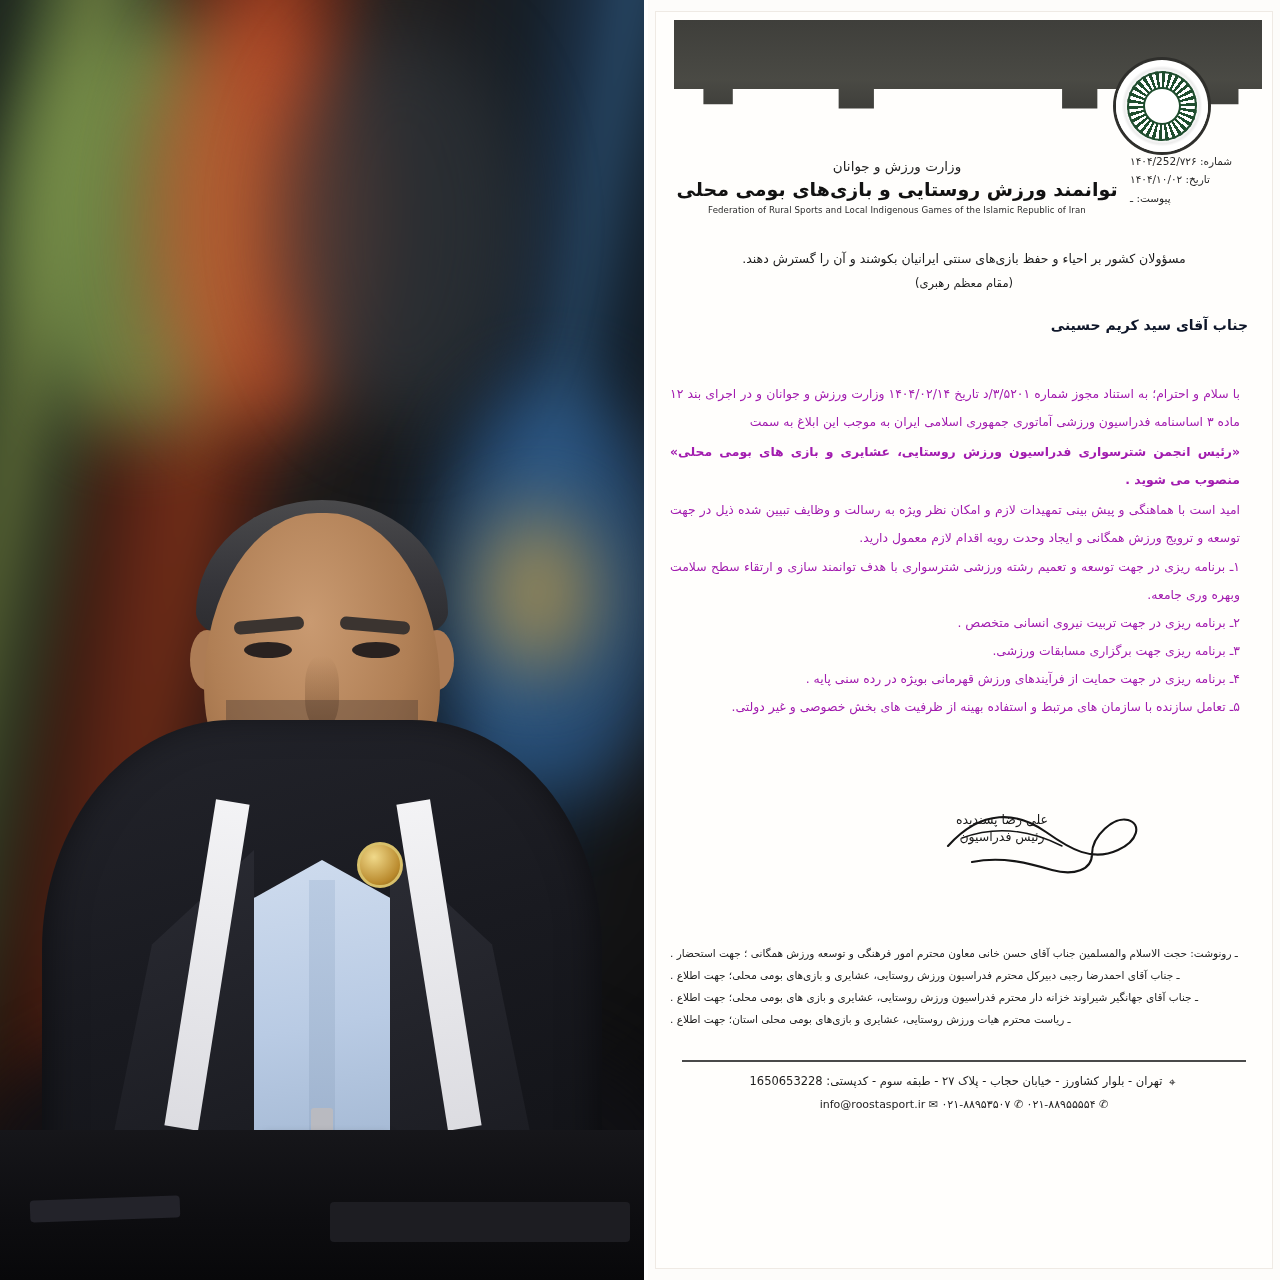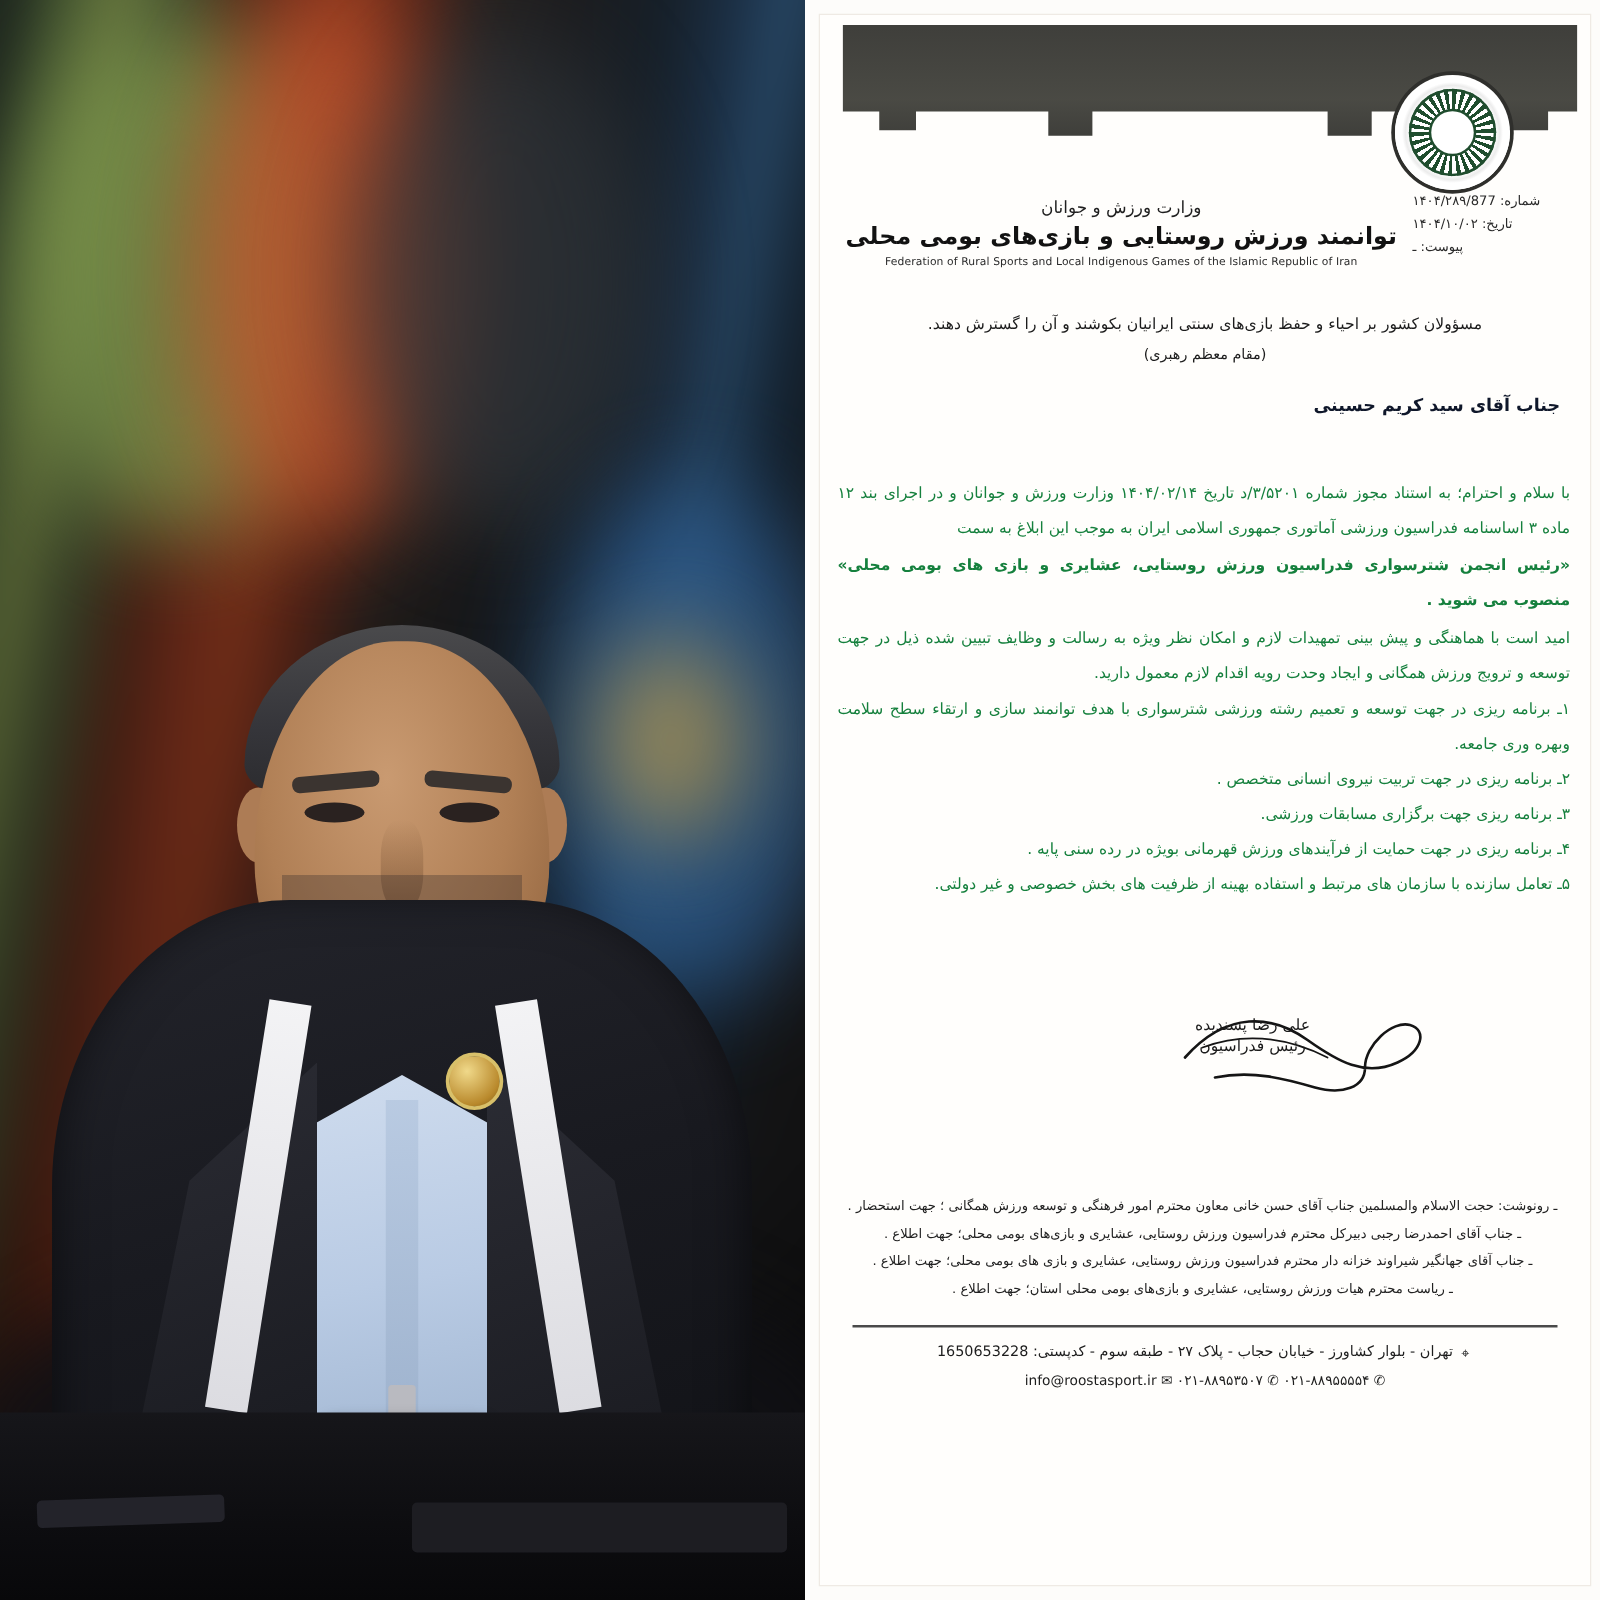--- a/index.html
+++ b/index.html
@@ -385,28 +385,28 @@
     right: 24px;
     top: 305px;
     font-size: 14px;
     font-weight: bold;
     direction: rtl;
     color: #0f172a;
   }
 
   .body-block {
     position: absolute;
-    right: 16px;
+    right: 32px;
     left: 14px;
     top: 368px;
     direction: rtl;
     text-align: justify;
     font-size: 12.4px;
     line-height: 2.25;
-    color: #15803d;
+    color: #a21caf;
   }
   .body-block p { margin: 0 0 2px 0; }
   .body-block .strong { font-weight: bold; }
   .body-block .list p { margin: 0; }
 
   .sign-area {
     position: absolute;
     right: 150px;
     top: 800px;
     width: 240px;
@@ -432,22 +432,21 @@
 
   .cc-block {
     position: absolute;
     right: 18px;
     left: 14px;
     top: 930px;
     direction: rtl;
     font-size: 10.5px;
     line-height: 2.1;
     color: #222;
-    text-align: center;
-    margin-top: 12px;
+    text-align: left;
   }
   .cc-block p { margin: 0; }
 
   .footer-rule {
     position: absolute;
     left: 26px;
     right: 26px;
     top: 1048px;
     height: 2px;
     background: #4a4a4a;
@@ -519,21 +518,21 @@
 
       <div class="emblem">
         <div class="emblem-inner">
           <div class="emblem-core"></div>
         </div>
       </div>
 
       <div class="meta">
         <div>
           <span>شماره:</span>
-          <span>۱۴۰۴/۲۸۹/877</span>
+          <span>۱۴۰۴/252/۷۲۶</span>
         </div>
         <div>
           <span>تاریخ:</span>
           <span>۱۴۰۴/۱۰/۰۲</span>
         </div>
         <div>
           <span>پیوست:</span>
           <span>ـ</span>
         </div>
       </div>

